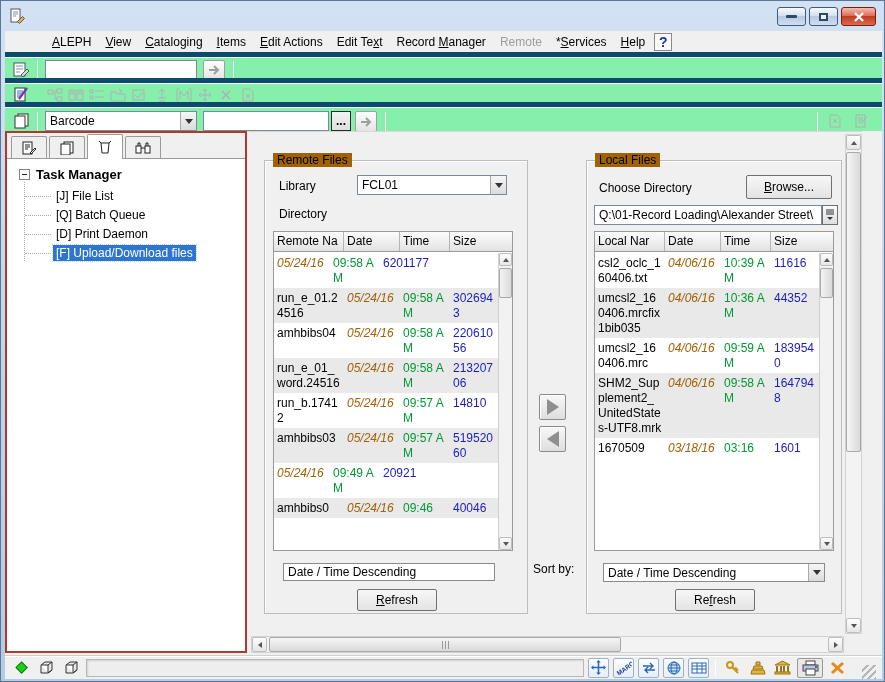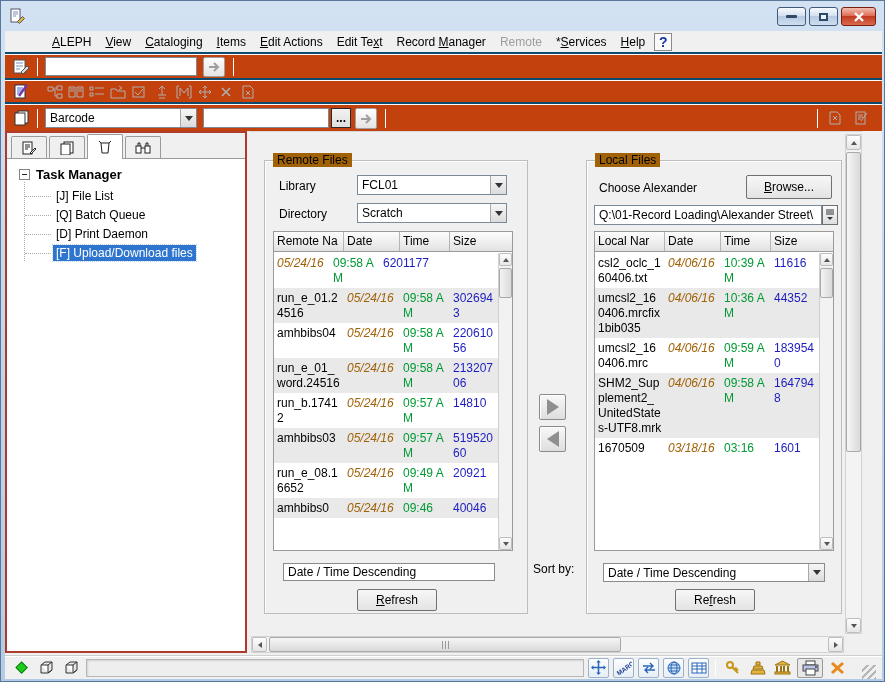--- a/index.html
+++ b/index.html
@@ -24,21 +24,21 @@
 
   
   .menubar{position:absolute;left:0;top:0;width:100%;height:21px;display:flex;align-items:center;padding-left:4px;margin-left:36px;}
   .menus{display:flex;align-items:center;}
   .menu-item{padding:2px 7px;white-space:nowrap;cursor:default;}
   .menu-item.disabled{color:#9d9d9d;}
   .help-icon{width:18px;height:18px;margin-left:2px;border:1px solid #8a8a8a;background:#fafafa;
     color:#1636a8;font-weight:bold;font-size:14px;display:flex;align-items:center;justify-content:center;}
 
   
-  .tbrow{position:absolute;left:0;width:100%;background:#c2410c;border-top:2px solid #0c4a6e;box-shadow:inset 0 1px 0 #fbfbfb;}
+  .tbrow{position:absolute;left:0;width:100%;background:#86efac;border-top:5px solid #0c4a6e;box-shadow:inset 0 1px 0 #fbfbfb;}
   .vsep{position:absolute;width:1px;background:#c9c9c9;border-right:1px solid #ffffff;}
   .tico{position:absolute;display:flex;align-items:center;justify-content:center;}
   .tfield{position:absolute;border:1px solid #7a8a99;background:#fff;height:19px;padding:1px 4px;font:inherit;}
   .arrowbtn{position:absolute;width:22px;height:20px;border:1px solid #9f9f9f;border-radius:2px;
     background:linear-gradient(#fdfdfd,#e4e4e4);display:flex;align-items:center;justify-content:center;}
   .combo{position:absolute;height:20px;border:1px solid #7a8a99;background:#fff;display:flex;align-items:center;padding-left:4px;}
   .combo .ctext{flex:1;white-space:nowrap;overflow:hidden;}
   .drop{width:16px;align-self:stretch;border-left:1px solid #a9a9a9;background:linear-gradient(#f6f6f6,#dcdcdc);
     display:flex;align-items:center;justify-content:center;flex:0 0 16px;}
   .tri-down{width:0;height:0;border-left:4px solid transparent;border-right:4px solid transparent;border-top:5px solid #333;}
@@ -363,26 +363,20 @@
       <div class="groupbox" style="left:15px;top:28px;width:264px;height:454px;">
         <span class="group-label">Remote Files</span>
         <span class="flabel" style="left:14px;top:18px;">Library</span>
         <div class="combo" style="left:92px;top:14px;width:150px;">
           <span class="ctext">FCL01</span>
           <span class="drop">
               <span class="tri-down"></span>
             </span>
         </div>
         <span class="flabel" style="left:14px;top:46px;">Directory</span>
-        <div class="combo" style="left:92px;top:42px;width:150px;">
-          <span class="ctext">Scratch</span>
-          <span class="drop">
-              <span class="tri-down"></span>
-            </span>
-        </div>
 
         <div class="ftable" style="left:8px;top:70px;width:240px;height:320px;">
           <div class="thead">
             <span class="th h-name">Remote Na</span>
             <span class="th h-date">Date</span>
             <span class="th h-time">Time</span>
             <span class="th h-size">Size</span>
           </div>
           <div class="tbody">
 
@@ -421,21 +415,20 @@
               </div>
 
               <div class="row alt">
                 <span class="cell c-name">amhbibs03</span>
                 <span class="cell c-date">05/24/16</span>
                 <span class="cell c-time">09:57 AM</span>
                 <span class="cell c-size">51952060</span>
               </div>
 
               <div class="row">
-                <span class="cell c-name">run_e_08.16652</span>
                 <span class="cell c-date">05/24/16</span>
                 <span class="cell c-time">09:49 AM</span>
                 <span class="cell c-size">20921</span>
               </div>
 
               <div class="row alt">
                 <span class="cell c-name">amhbibs0</span>
                 <span class="cell c-date">05/24/16</span>
                 <span class="cell c-time">09:46</span>
                 <span class="cell c-size">40046</span>
@@ -463,21 +456,21 @@
       <span class="xferbtn" style="left:290px;top:262px;">
           <span class="tri-r-big"></span>
         </span>
       <span class="xferbtn" style="left:290px;top:294px;">
           <span class="tri-l-big"></span>
         </span>
       <span class="flabel" style="left:284px;top:430px;">Sort by:</span>
 
       <div class="groupbox" style="left:337px;top:28px;width:256px;height:454px;">
         <span class="group-label">Local Files</span>
-        <span class="flabel" style="left:12px;top:20px;">Choose Alexander</span>
+        <span class="flabel" style="left:12px;top:20px;">Choose Directory</span>
         <div class="pbtn" style="left:159px;top:14px;width:86px;height:24px;">
           <span><u>B</u>rowse...</span>
         </div>
         <input class="tfield" style="left: 7px; top: 44px; width: 228px; height: 20px; position: absolute;" value="Q:\01-Record Loading\Alexander Street\">
         <span class="drivesbtn" style="left:235px;top:44px;">
           <svg width="10" height="12" viewBox="0 0 10 12">
               <path d="M1 1h8M1 3h8M1 5h8" stroke="#333"></path>
               <path d="M2 8h6l-3 3z" fill="#333"></path>
             </svg>
         </span>

